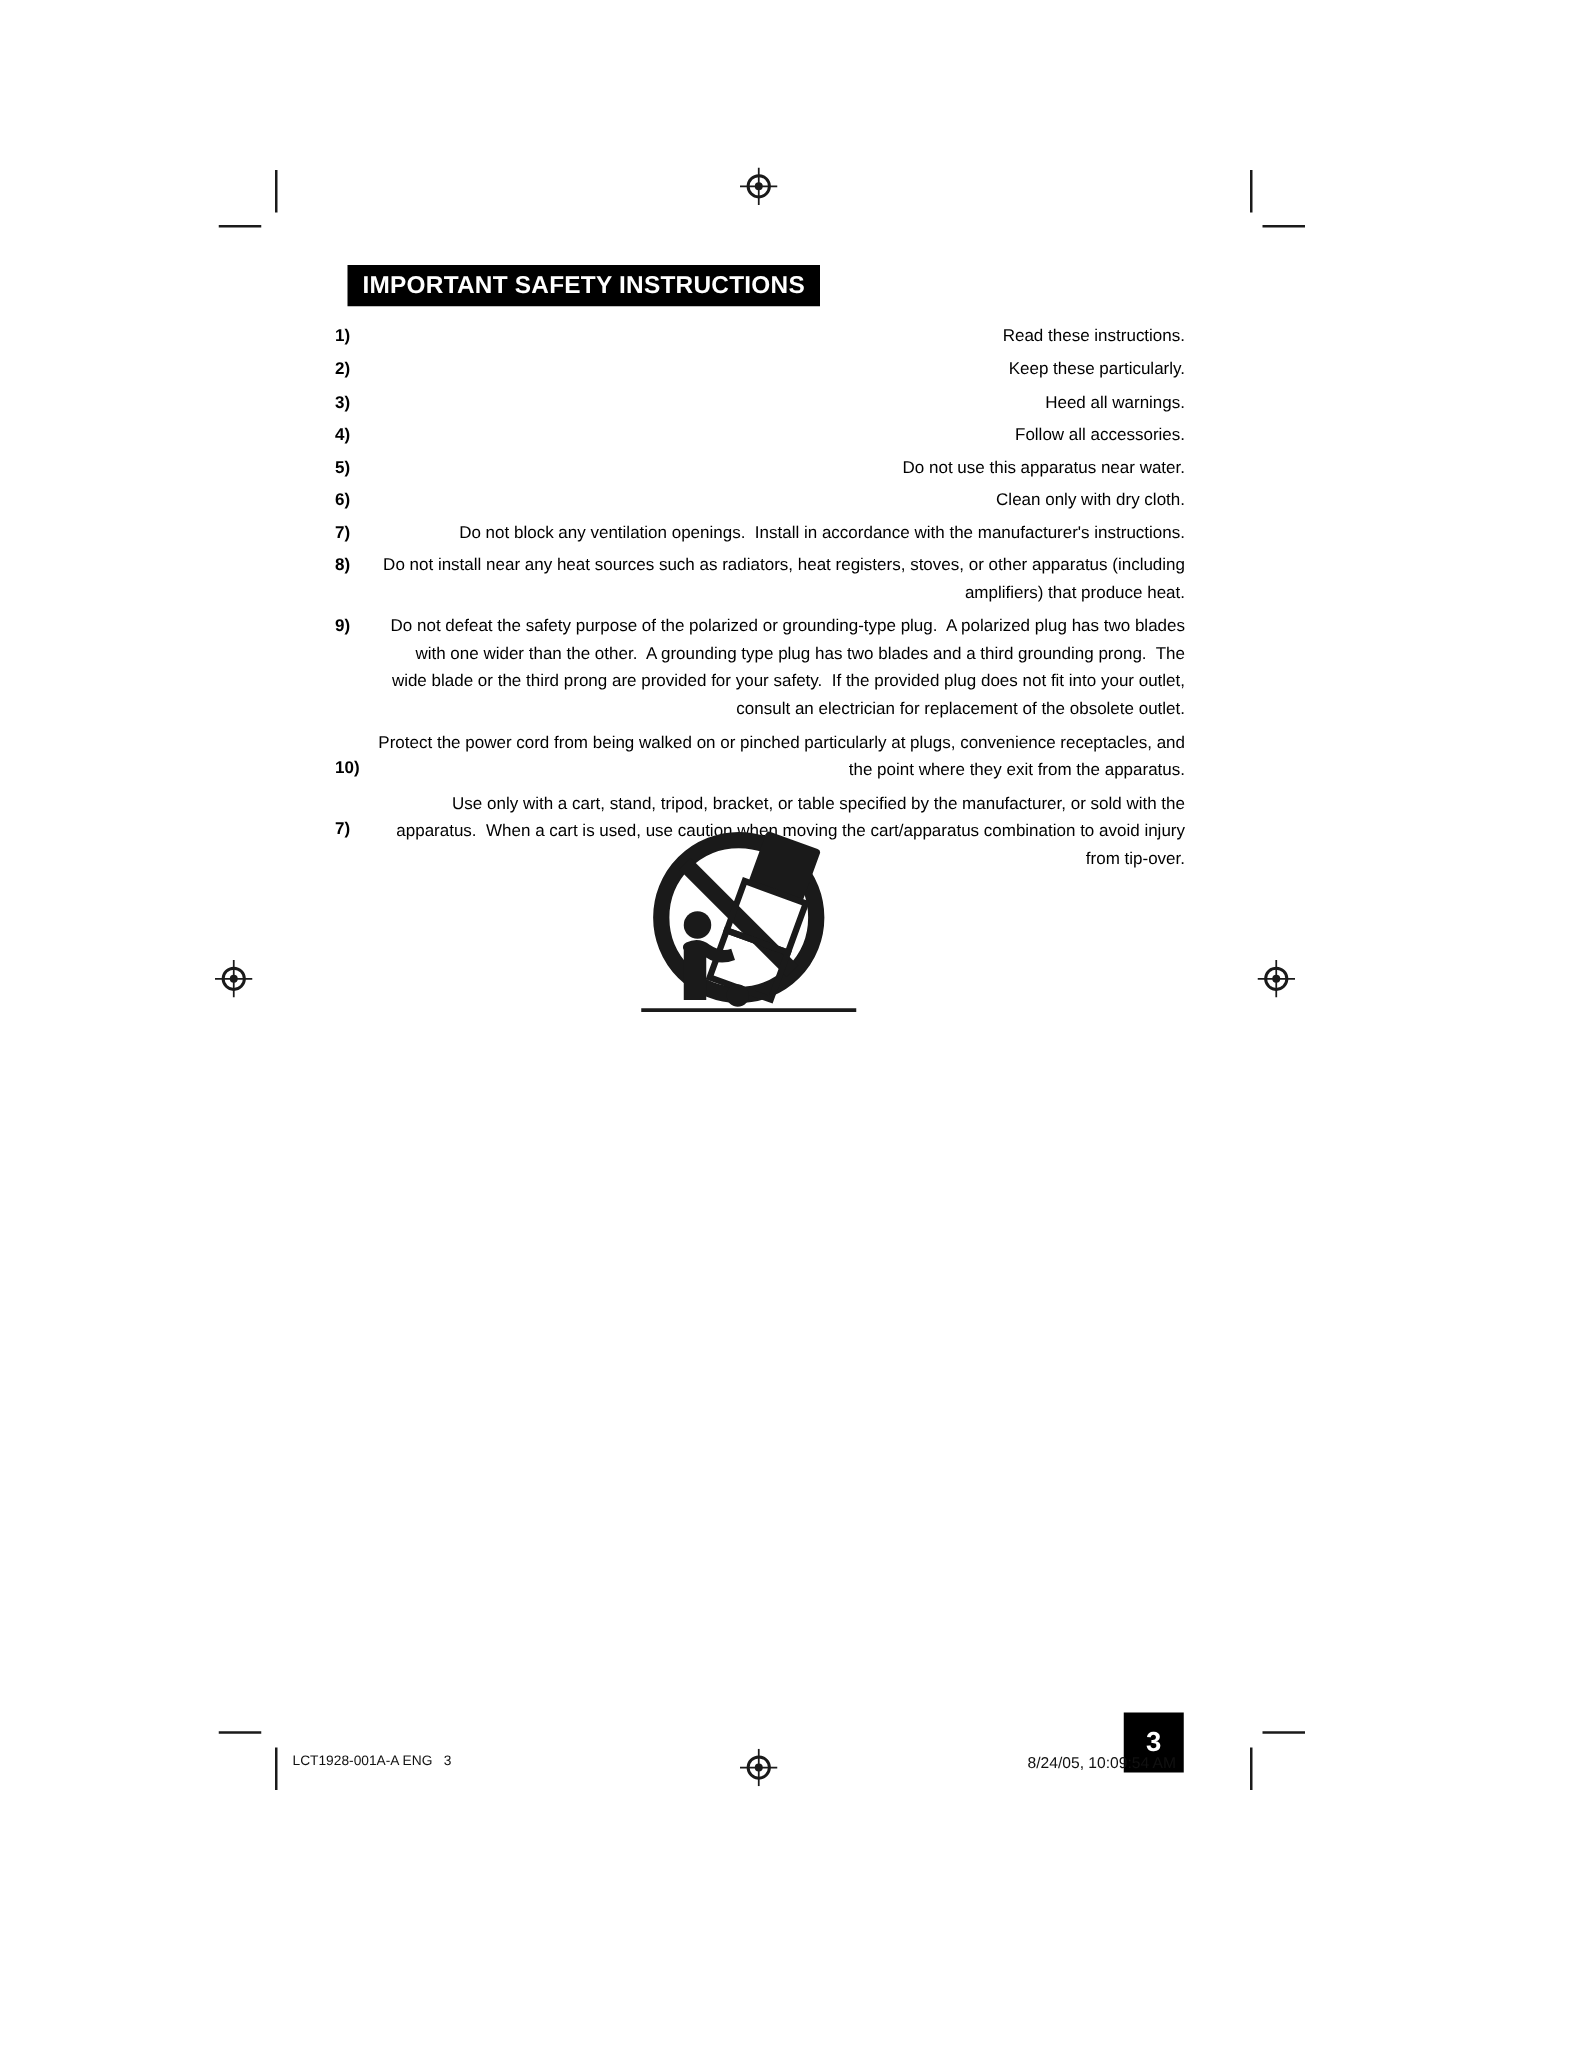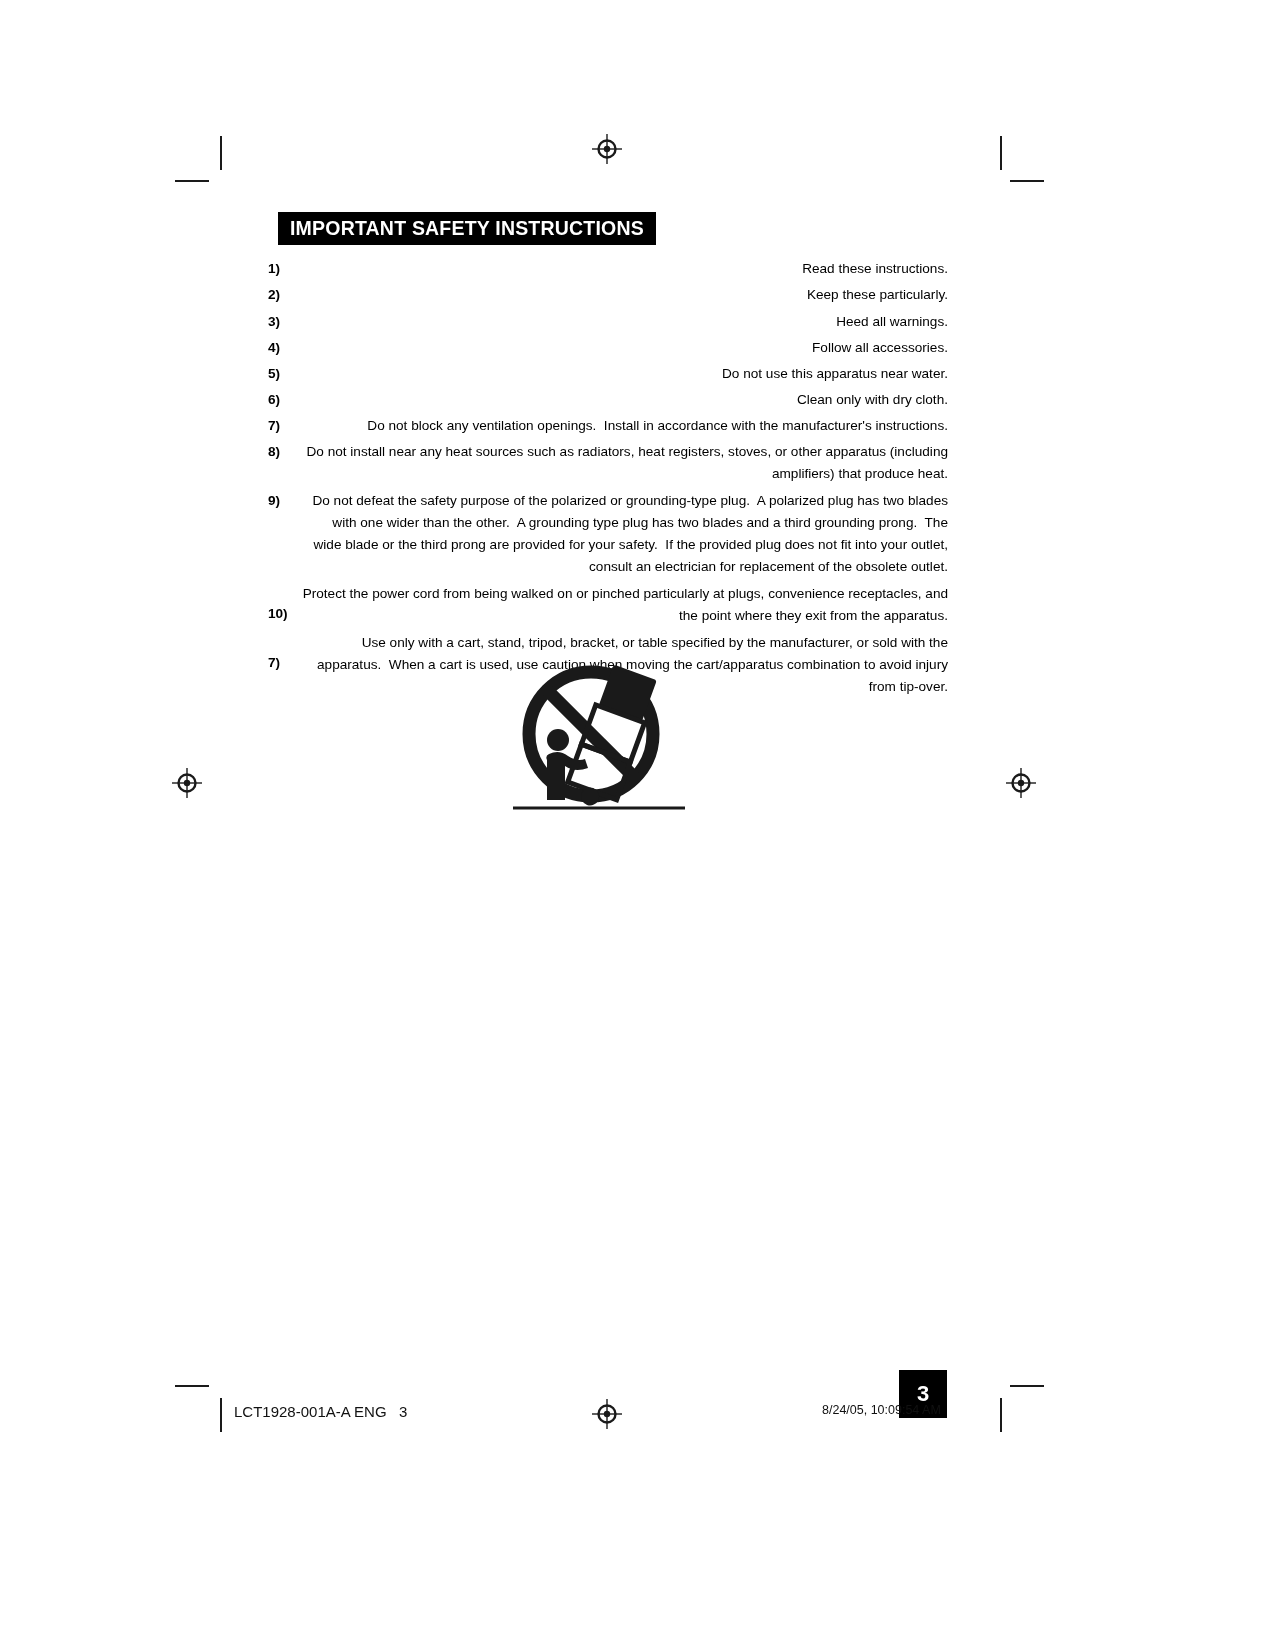--- a/index.html
+++ b/index.html
@@ -105,21 +105,21 @@
     display: flex;
     align-items: center;
     justify-content: center;
   }
 
   
   .footer-left {
     position: absolute;
     left: 234px;
     top: 1403px;
-    font-size: 15px;
+    font-size: 11px;
     color: #111111;
     white-space: pre;
   }
   .footer-right {
     position: absolute;
     left: 822px;
     top: 1403px;
     font-size: 12.5px;
     color: #111111;
     white-space: pre;

